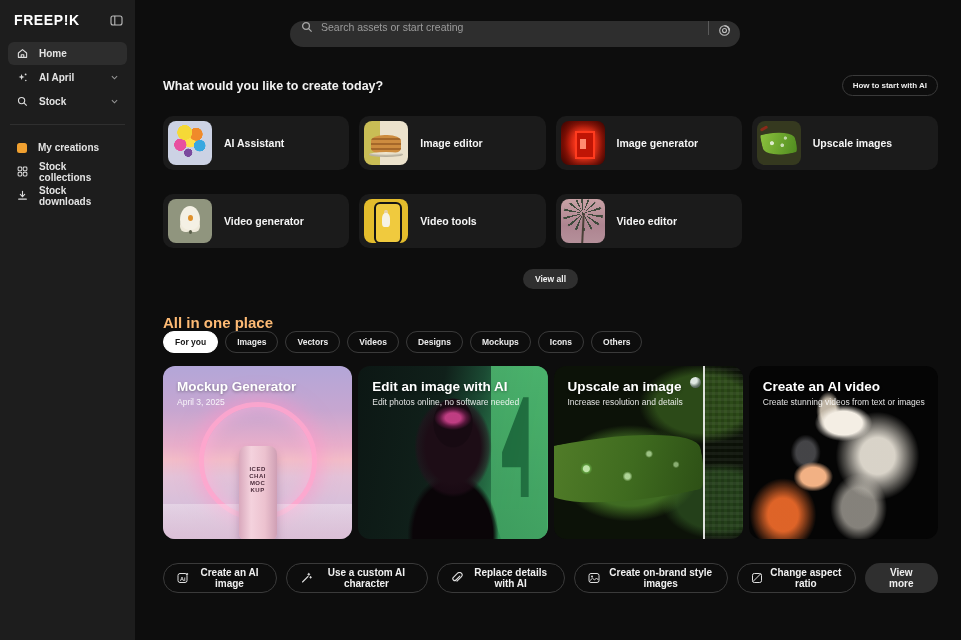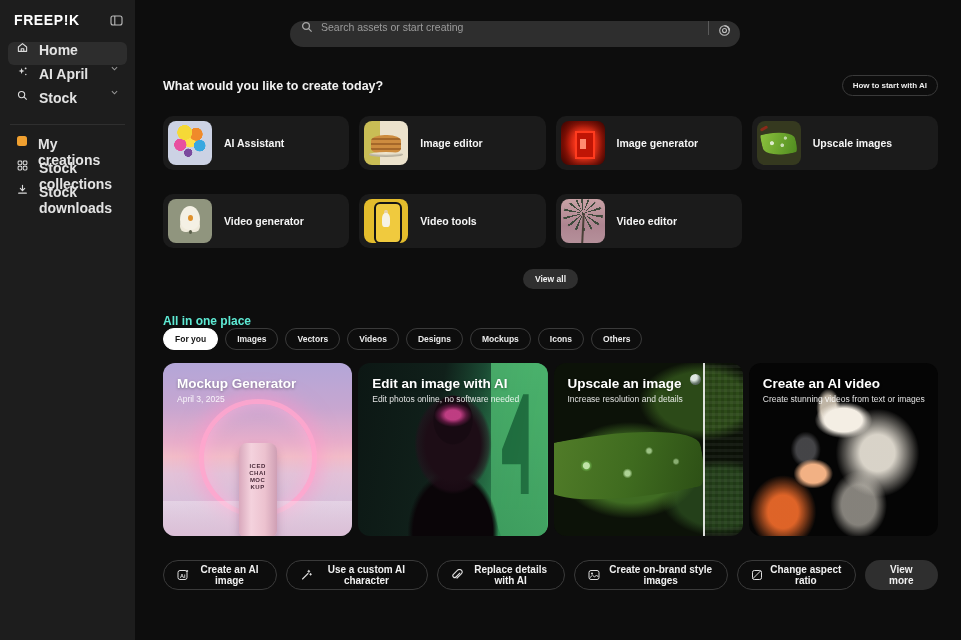--- a/index.html
+++ b/index.html
@@ -5,22 +5,22 @@
   * { margin:0; padding:0; box-sizing:border-box; }
   html,body { width:961px; height:640px; overflow:hidden; }
   body { font-family:"Liberation Sans", sans-serif; background:#0d0d0d; color:#eee; }
   .app { display:flex; width:961px; height:640px; }
 
   
   .sidebar { width:135px; min-width:135px; height:100%; background:#1d1d1d; padding:10px 8px; }
   .logo-row { display:flex; align-items:center; justify-content:space-between; padding:2px 4px 14px 6px; }
   .logo { font-size:14px; font-weight:900; letter-spacing:.6px; color:#fff; cursor:pointer; }
   .icon { display:inline-flex; align-items:center; justify-content:center; }
-  .nav-item { display:flex; align-items:flex-start; gap:11px; height:23px; padding:0 9px; border-radius:6px;
-              font-size:14px; font-weight:700; color:#e3e3e3; cursor:pointer; margin-bottom:1px; }
+  .nav-item { display:flex; align-items:center; gap:11px; height:23px; padding:0 9px; border-radius:6px;
+              font-size:10px; font-weight:700; color:#e3e3e3; cursor:pointer; margin-bottom:1px; }
   .nav-item.active { background:#2d2d2d; }
   .nav-item svg { flex:0 0 auto; }
   .chev { margin-left:auto; opacity:.75; }
   .side-divider { height:1px; background:#2f2f2f; margin:11px 2px; }
   .swatch { width:10px; height:10px; border-radius:2.5px; background:#f0a030; }
 
   
   .main { position:relative; flex:1; padding:0 23px 0 28px; }
 
   .searchbar { margin:21px 0 0 127px; width:450px; height:26px; background:#2e2e2e; border-radius:13px;
@@ -93,21 +93,21 @@
   .thumb-palm { background:linear-gradient(180deg,#c9a2a6 0%,#ad8490 60%,#b5909a 100%); }
   .thumb-palm::before { content:""; position:absolute; left:2px; top:0px; width:40px; height:32px;
       border-radius:50%;
       background:repeating-conic-gradient(from -8deg at 50% 45%, #3f4a3c 0 7deg, transparent 7deg 26deg); }
   .thumb-palm::after { content:""; position:absolute; left:21px; top:14px; width:2px; height:30px;
       background:#4a4038; transform:rotate(3deg); }
 
   .viewall-row { margin-top:21px; display:flex; justify-content:center; }
   .viewall-row .pill { font-size:8.5px; padding:5px 12px; color:#f0f0f0; }
 
-  .explore-title { margin-top:25px; font-size:12px; font-weight:700; color:#5eead4; }
+  .explore-title { margin-top:25px; font-size:15px; font-weight:700; color:#fdba74; }
   .filters { display:flex; gap:7px; }
   .filter-pill { font-size:8.5px; font-weight:700; padding:5px 11px; }
   .filter-pill.active { background:#fff; color:#141414; border-color:#fff; }
 
   .feature-grid { margin-top:13px; display:grid; grid-template-columns:repeat(4,1fr); gap:6px; }
   .feature-card { position:relative; height:173px; border-radius:12px; overflow:hidden; cursor:pointer; }
   .art { position:absolute; inset:0; }
   .feature-text { position:absolute; top:13px; left:14px; right:10px; z-index:5; }
   .feature-title { font-size:13.5px; font-weight:700; color:#fff; text-shadow:0 1px 3px rgba(0,0,0,.35); }
   .feature-sub { margin-top:3px; font-size:8.5px; font-weight:400; color:rgba(255,255,255,.88); }

